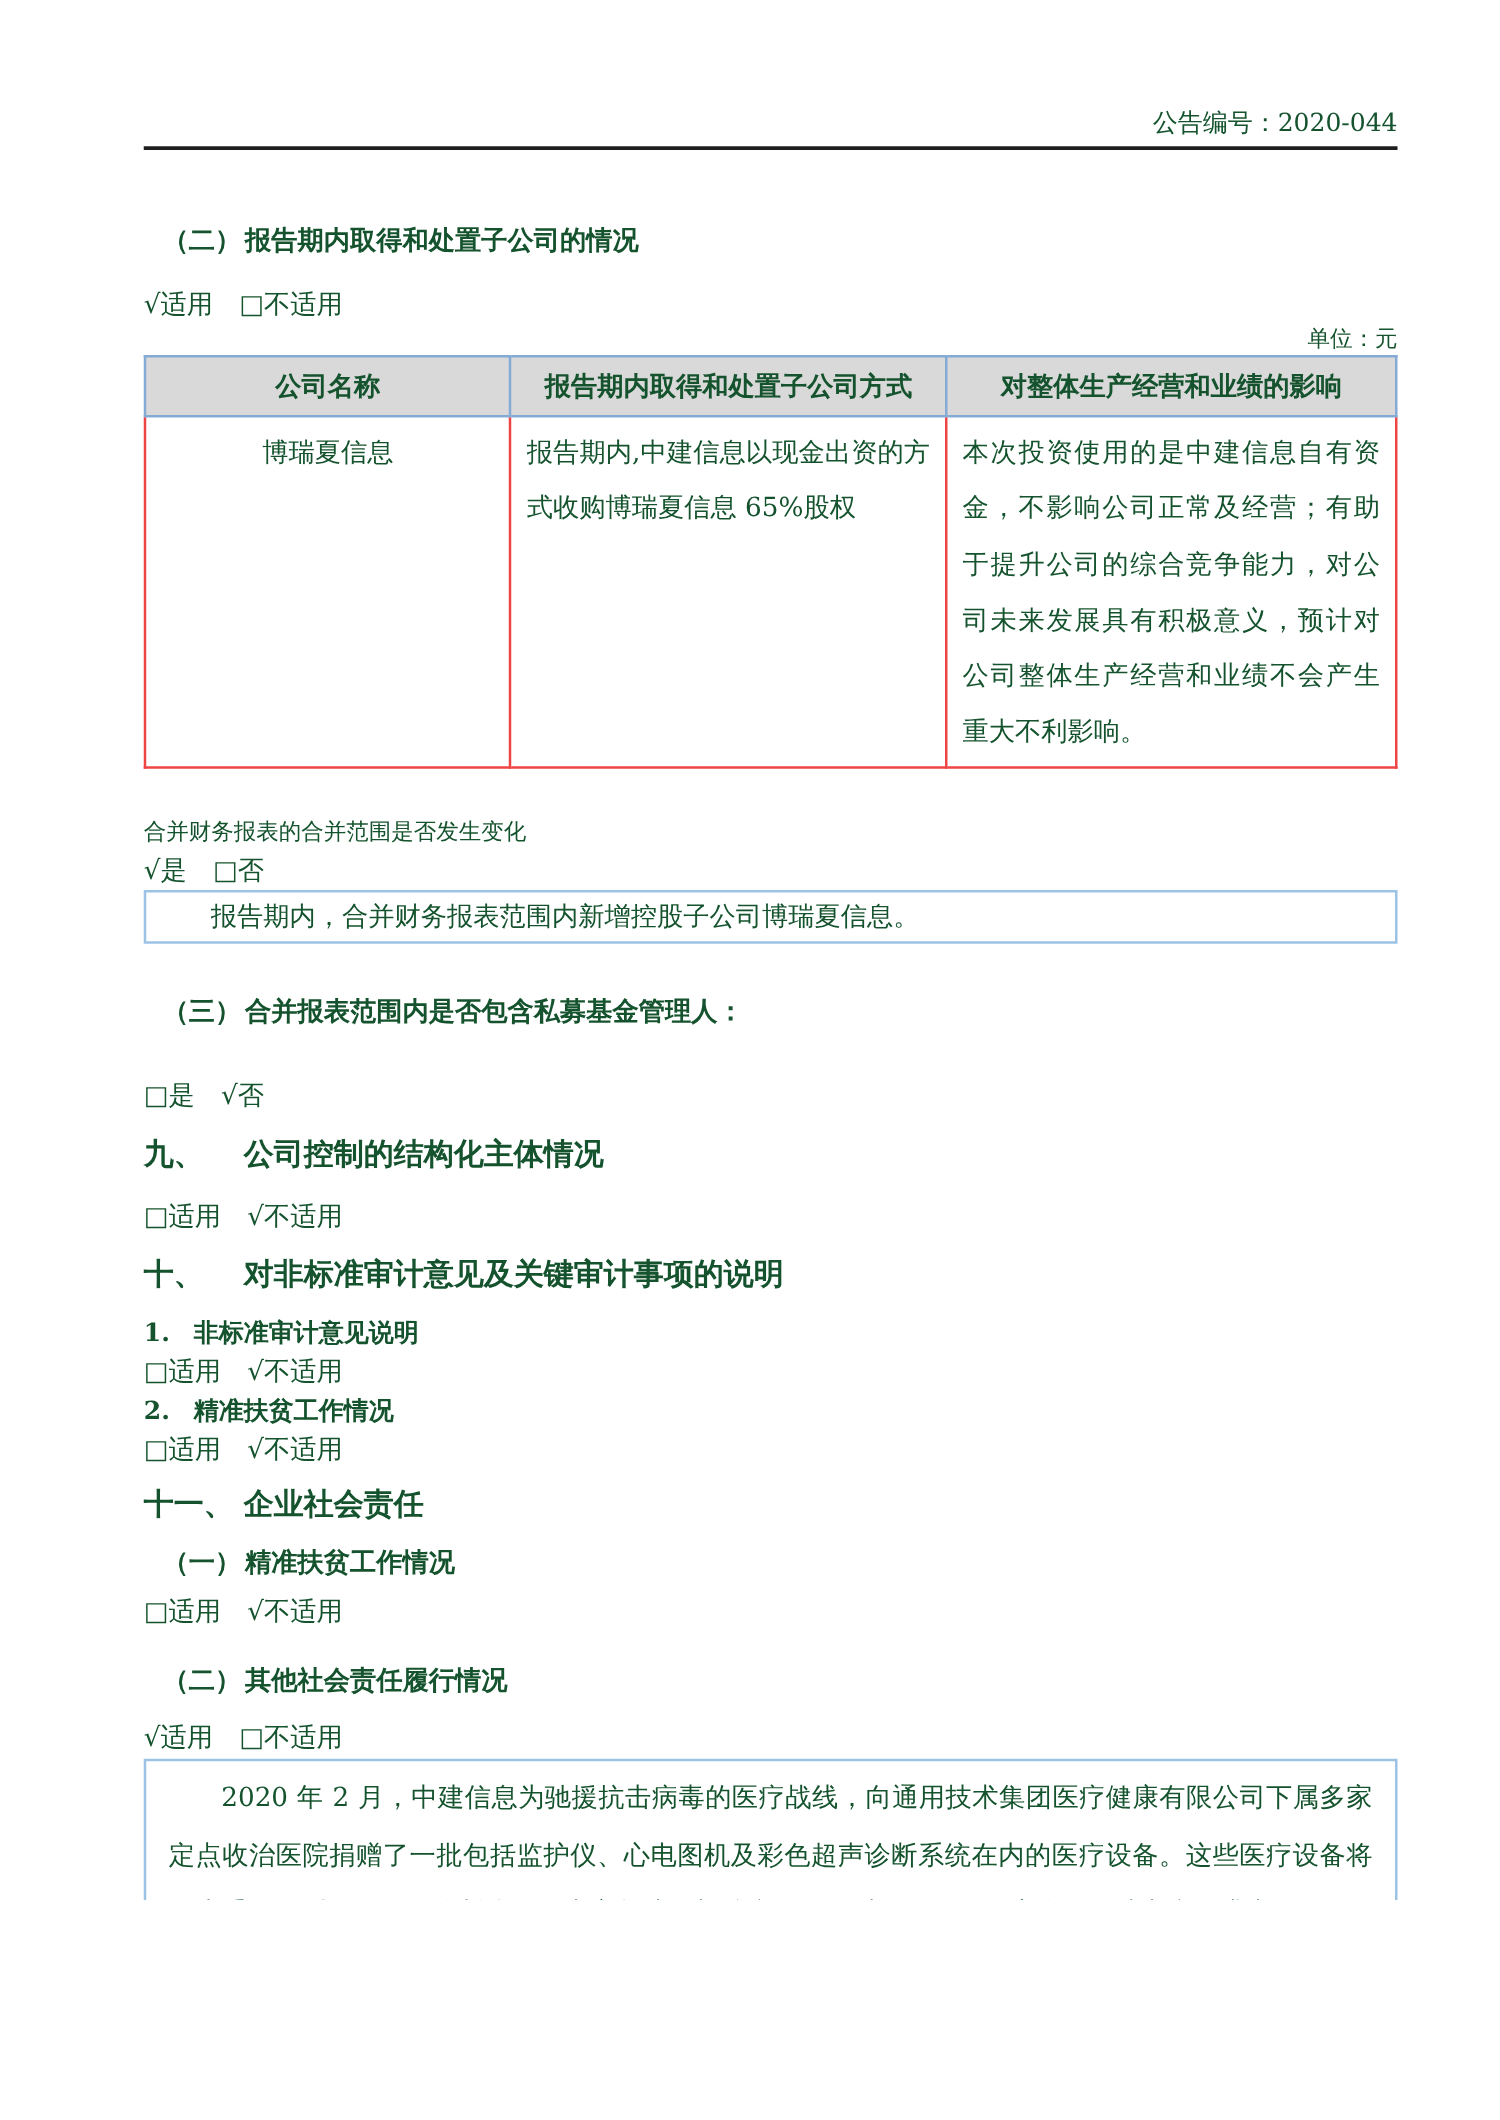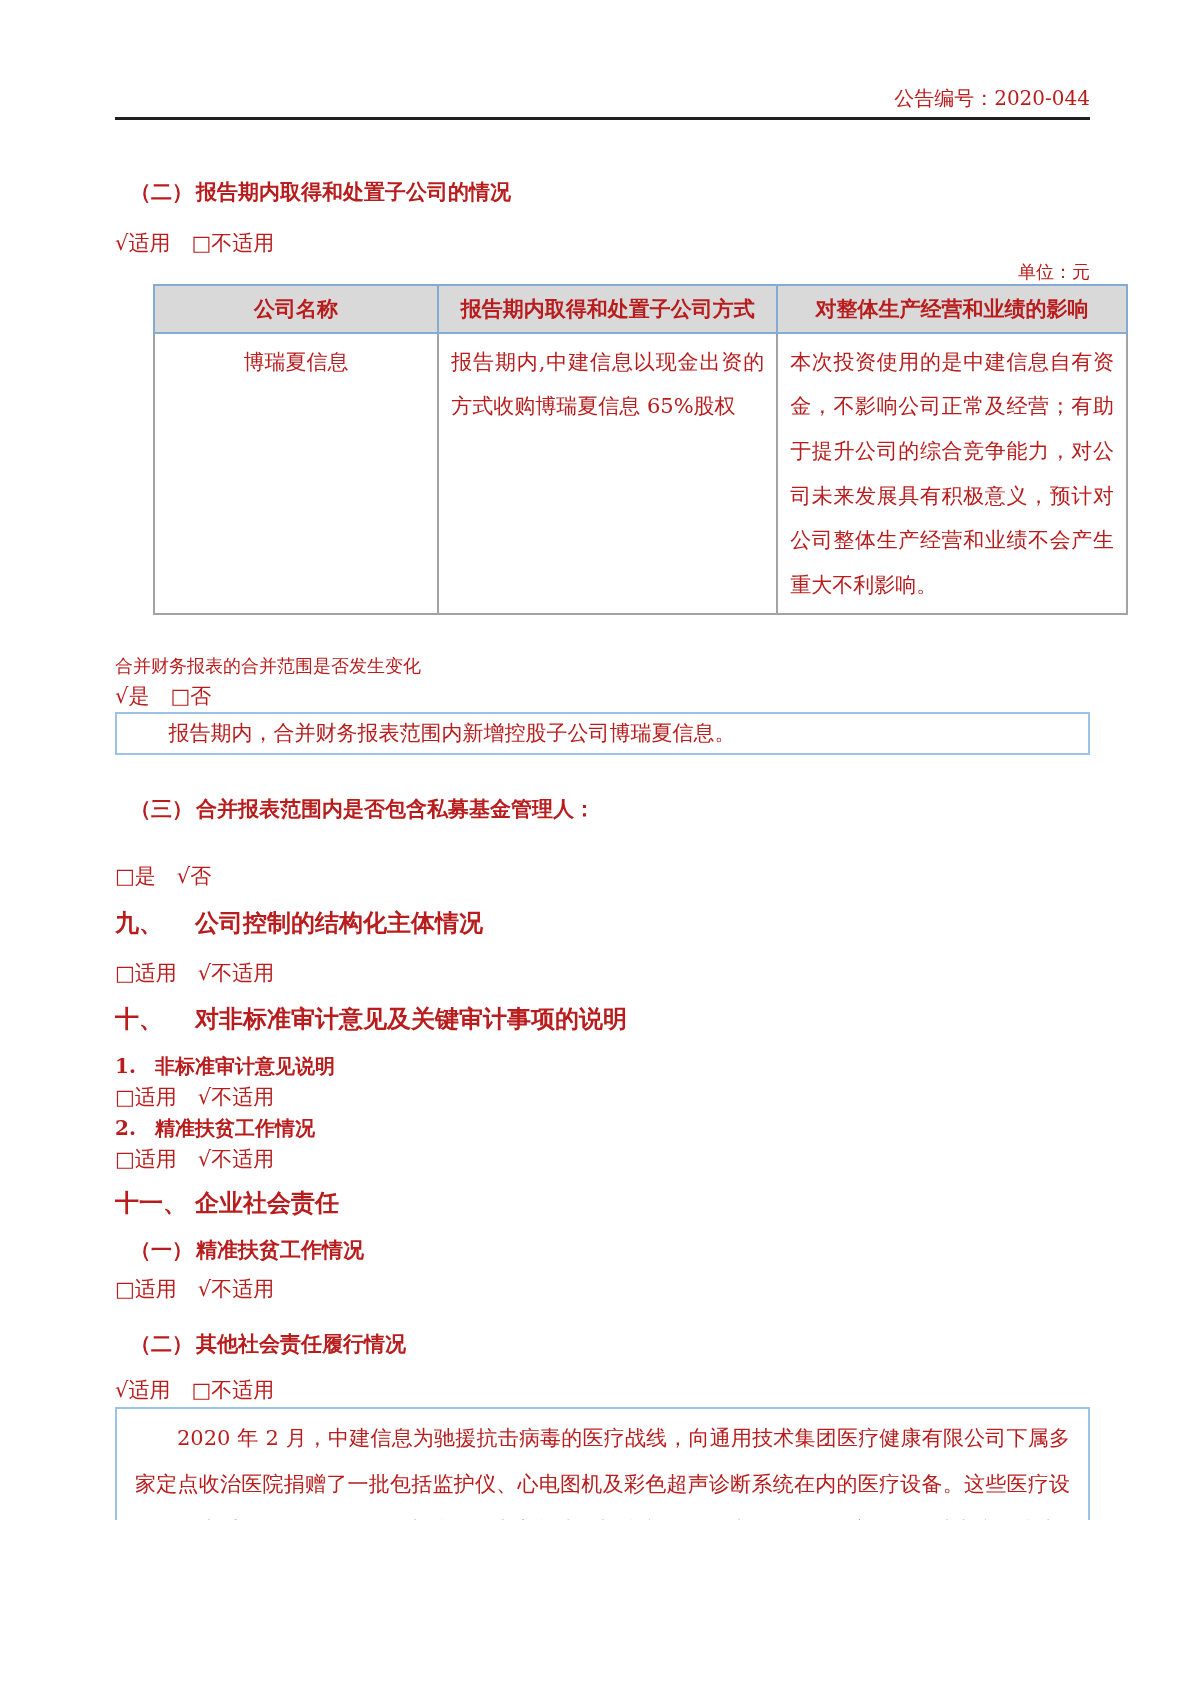--- a/index.html
+++ b/index.html
@@ -2,23 +2,23 @@
 <html><head>
 <meta charset="utf-8">
 <style>
   * { margin:0; padding:0; box-sizing:border-box; }
   html,body { background:#ffffff; }
   .page {
     position:relative;
     width:1200px; height:1520px;
     margin:0 auto;
     background:#ffffff;
-    color:#b91c1c;
+    color:#14532d;
     font-family:"DejaVu Serif","Liberation Serif",serif;
-    padding:85px 110px 0 115px;
+    padding:85px 82px 0 115px;
     overflow:hidden;
   }
   
   .announce { text-align:right; font-size:20px; line-height:1.3; }
   .header-rule { margin-top:6px; border-bottom:3px solid #1f1f1f; }
 
   
   .h-sub { display:flex; font-family:"DejaVu Sans","Liberation Sans",sans-serif;
            font-weight:bold; font-size:21px; line-height:1.4; margin-left:15px; }
   .h-sub .no { flex:none; width:66px; }
@@ -28,30 +28,30 @@
   .h-item { display:flex; font-family:"DejaVu Sans","Liberation Sans",sans-serif;
             font-weight:bold; font-size:20px; line-height:1.45; }
   .h-item .no { flex:none; width:40px; font-family:"DejaVu Serif","Liberation Serif",serif; }
 
   .apply { font-size:21px; line-height:1.4; }
   .unit  { text-align:right; font-size:18px; line-height:1.4; }
   .bold-q { font-family:"DejaVu Sans","Liberation Sans",sans-serif;
             font-weight:normal; font-size:18px; line-height:1.4; }
 
   
-  table.sub-table { width:100%; border-collapse:collapse; table-layout:fixed;margin-left:38px; }
+  table.sub-table { width:100%; border-collapse:collapse; table-layout:fixed; }
   table.sub-table th {
     background:#d9d9d9;
     font-family:"DejaVu Sans","Liberation Sans",sans-serif;
     font-weight:bold; font-size:21px;
     border:2px solid #84aad6;
     padding:9px 4px; text-align:center;
   }
   table.sub-table td {
-    border:2px solid #a3a3a3;
+    border:2px solid #ef4444;
     font-size:21px; vertical-align:top;
     padding:6px 12px; line-height:2.12;
   }
   td.c-name   { text-align:center; }
   td.c-method { text-align:justify; }
   td.c-impact { text-align:justify; }
   col.w1 { width:260px; } col.w2 { width:310px; } col.w3 { width:320px; }
 
   
   .note-box {

